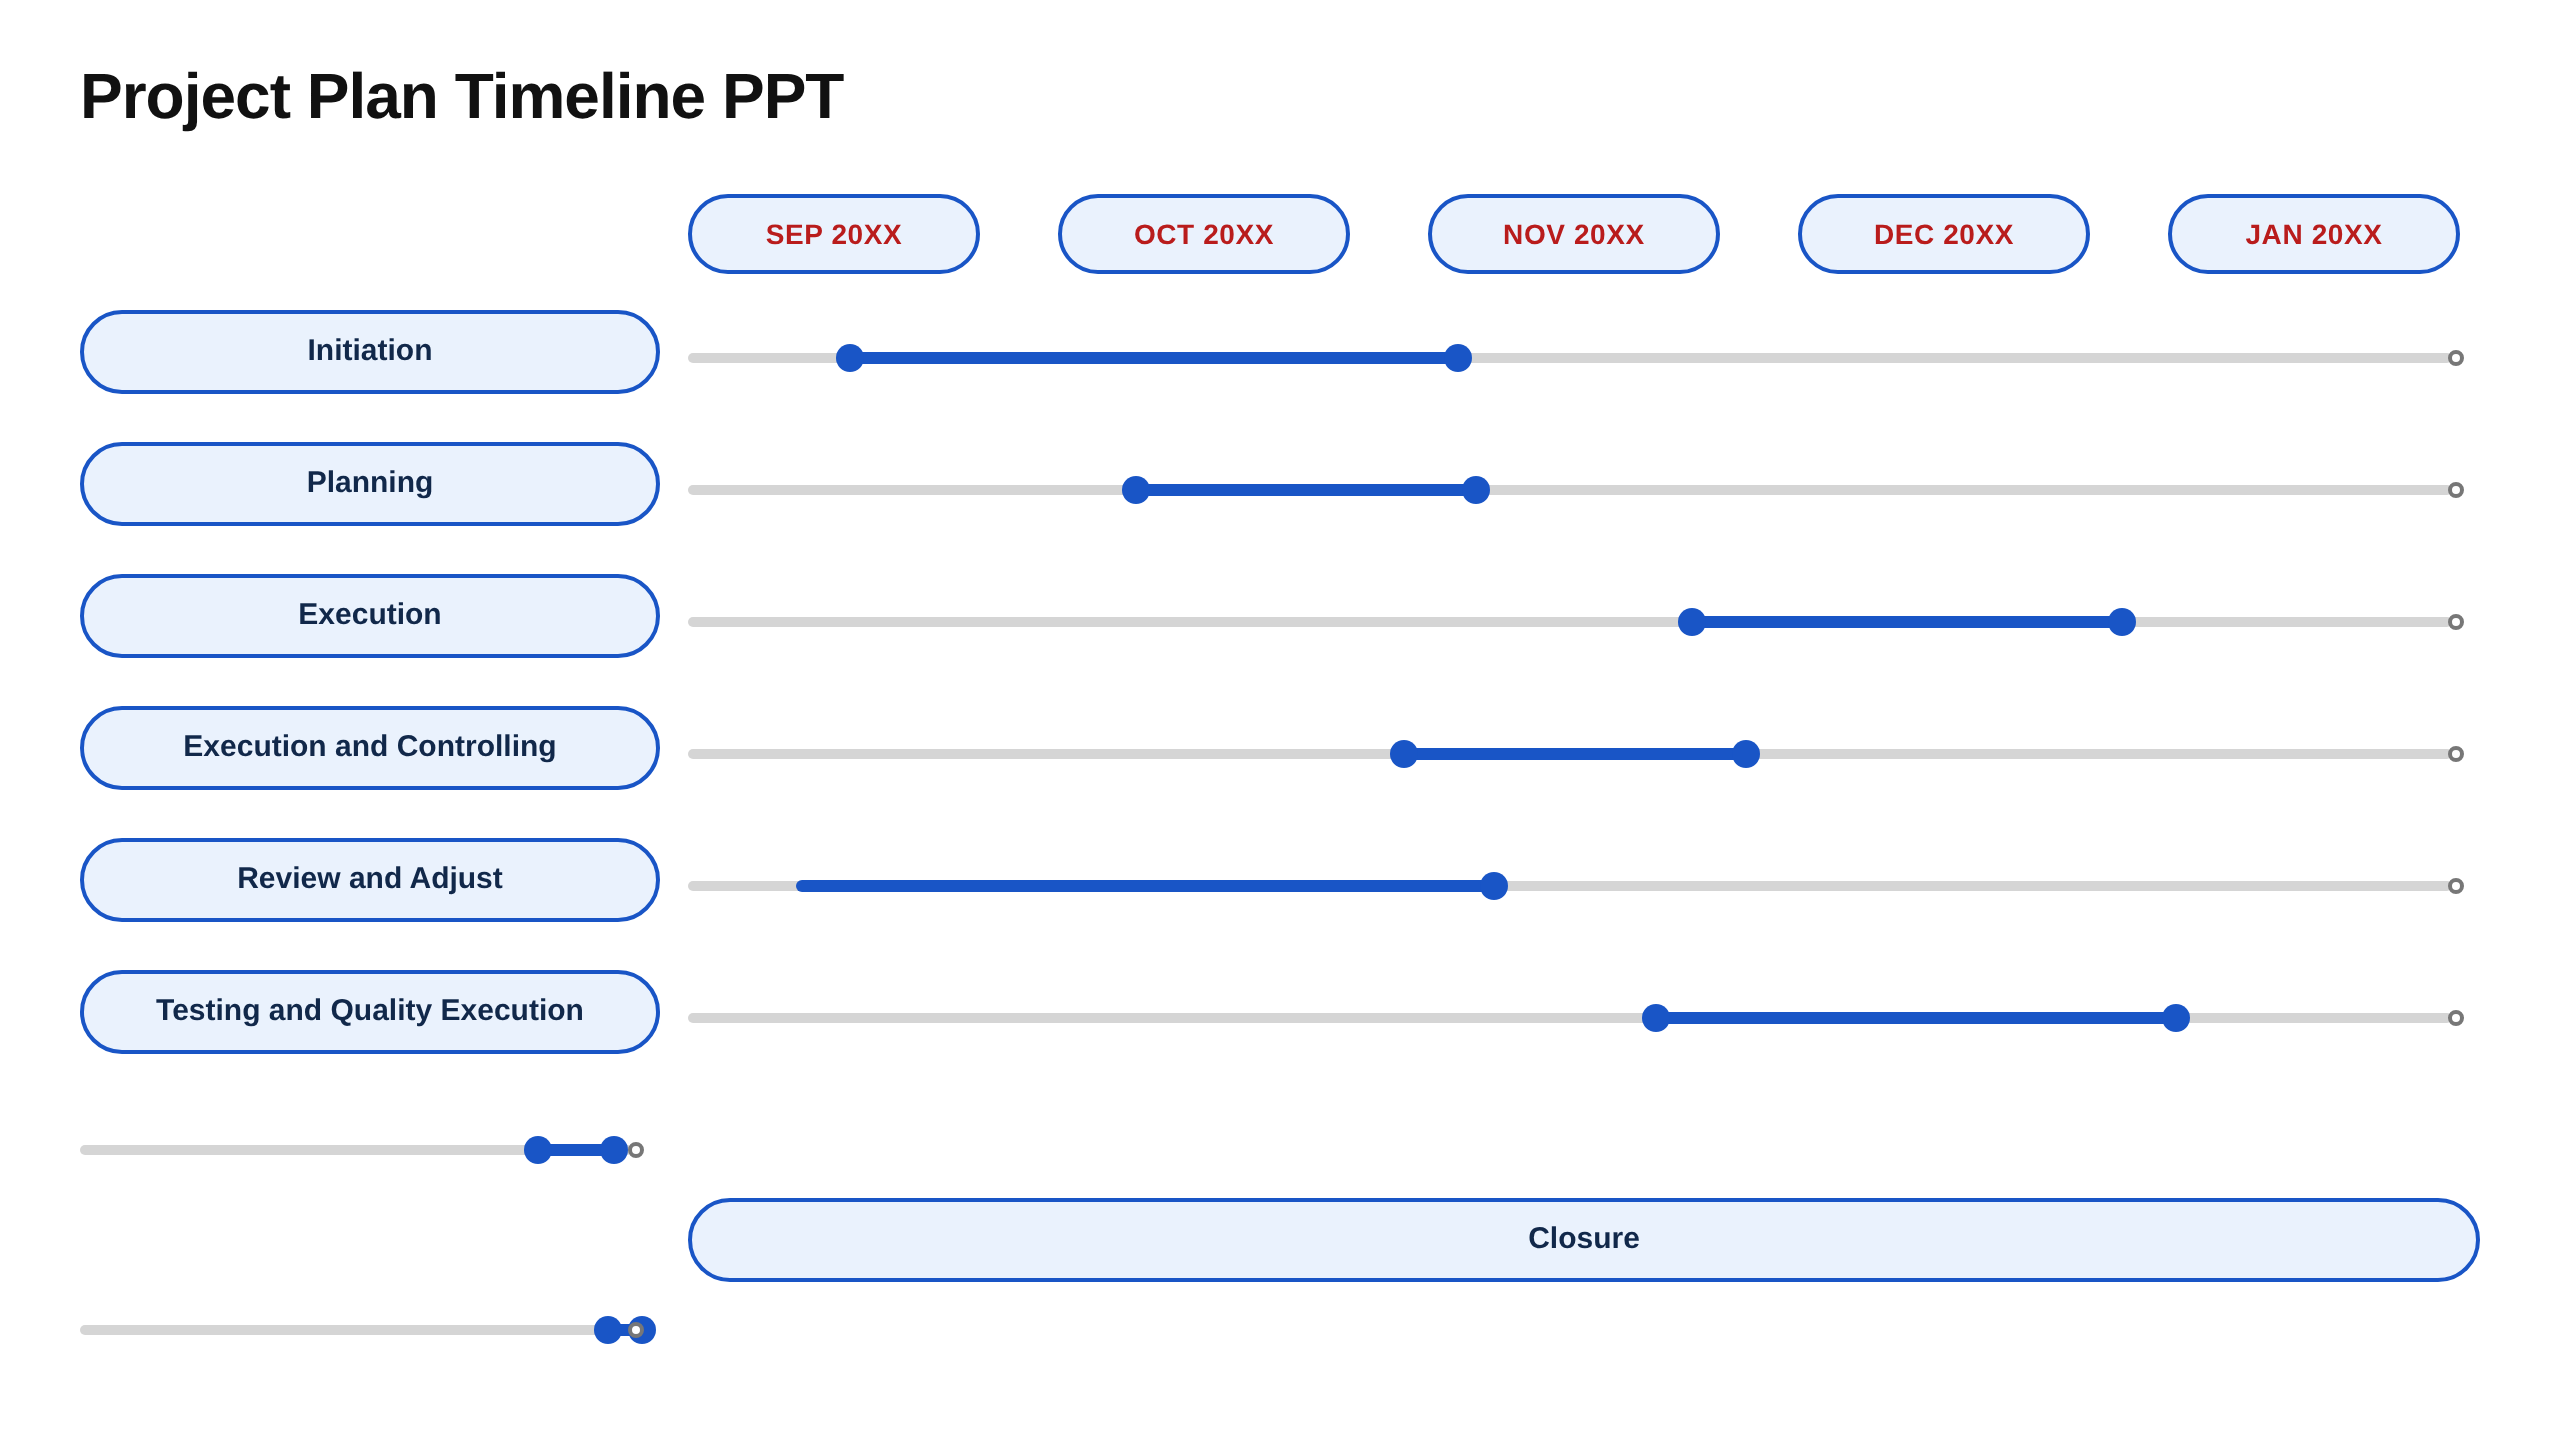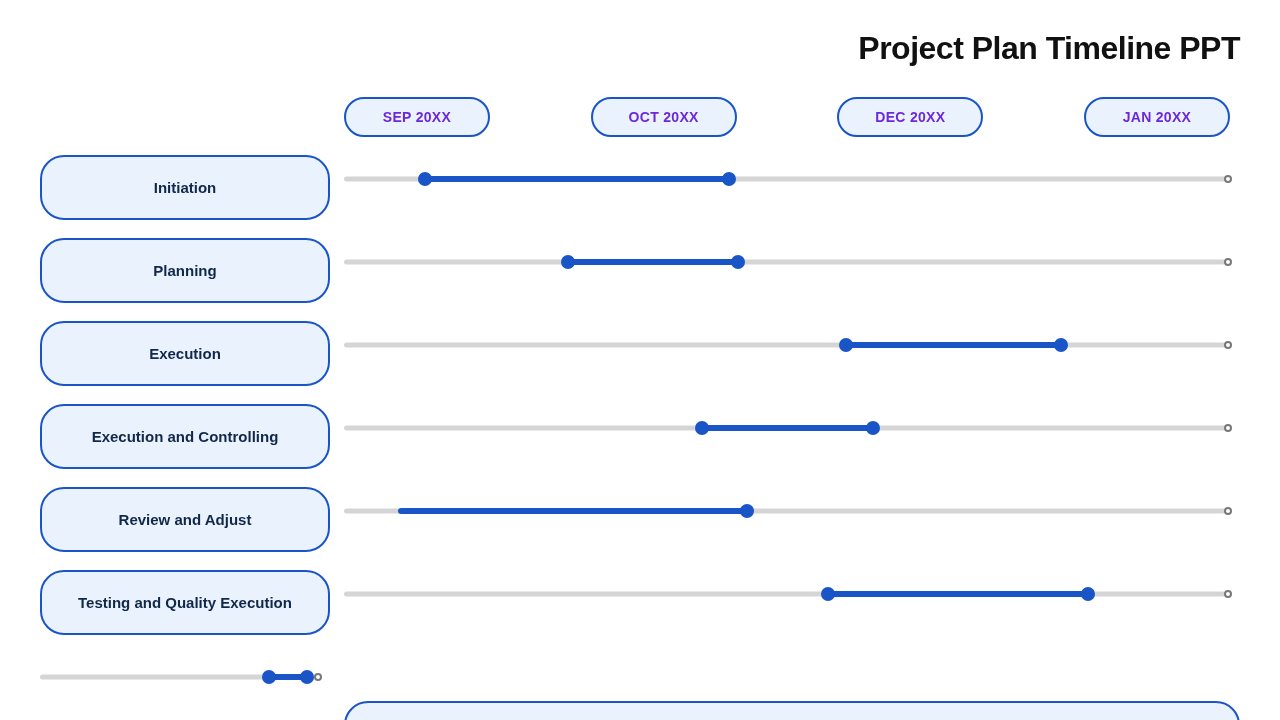--- a/index.html
+++ b/index.html
@@ -1,20 +1,20 @@
 <!DOCTYPE html>
 <html><head>
 <meta charset="utf-8">
 <style>
   * { box-sizing: border-box; margin: 0; padding: 0; }
   html, body { width: 1280px; height: 720px; background: #fff; font-family: "Segoe UI", Arial, sans-serif; }
   .stage { width: 1280px; height: 720px; position: relative; padding: 30px 40px 20px 40px; }
 
   .title {
-    text-align: right;
+    text-align: left;
     font-size: 32px;
     font-weight: 800;
     color: #111;
     letter-spacing: -0.5px;
     margin-bottom: 30px;
   }
 
   .grid {
     display: grid;
     grid-template-columns: 290px 1fr;
@@ -33,26 +33,26 @@
     max-width: 146px;
     height: 40px;
     border: 2px solid #1955c6;
     background: #eaf2fd;
     border-radius: 20px;
     display: flex;
     align-items: center;
     justify-content: center;
     font-size: 14px;
     font-weight: 800;
-    color: #6d28d9;
+    color: #b91c1c;
     letter-spacing: 0.3px;
   }
 
   .row-label {
-    height: 65px;
+    height: 42px;
     border: 2px solid #1955c6;
     background: #eaf2fd;
     border-radius: 24px;
     display: flex;
     align-items: center;
     justify-content: center;
     padding: 0 14px;
     font-size: 15px;
     font-weight: 800;
     color: #11284a;
@@ -118,20 +118,21 @@
 <div class="stage">
 
   <h1 class="title">Project Plan Timeline PPT</h1>
 
   <div class="grid">
 
     <div></div>
     <div class="months">
       <div class="month-pill">SEP 20XX</div>
       <div class="month-pill">OCT 20XX</div>
+      <div class="month-pill">NOV 20XX</div>
       <div class="month-pill">DEC 20XX</div>
       <div class="month-pill">JAN 20XX</div>
     </div>
 
     <div class="row-spacer"></div>
       <div class="row-spacer"></div>
 
     <div class="row-label">Initiation</div>
     <div class="row-track-wrap">
       <div class="track-base"></div>

